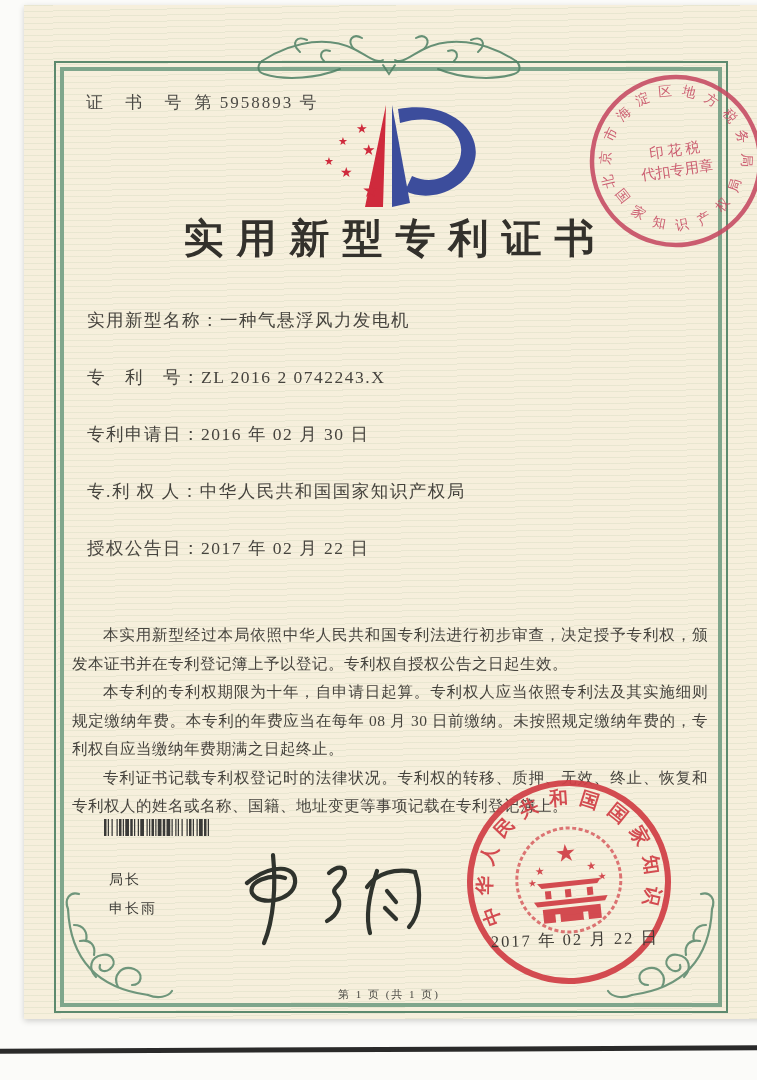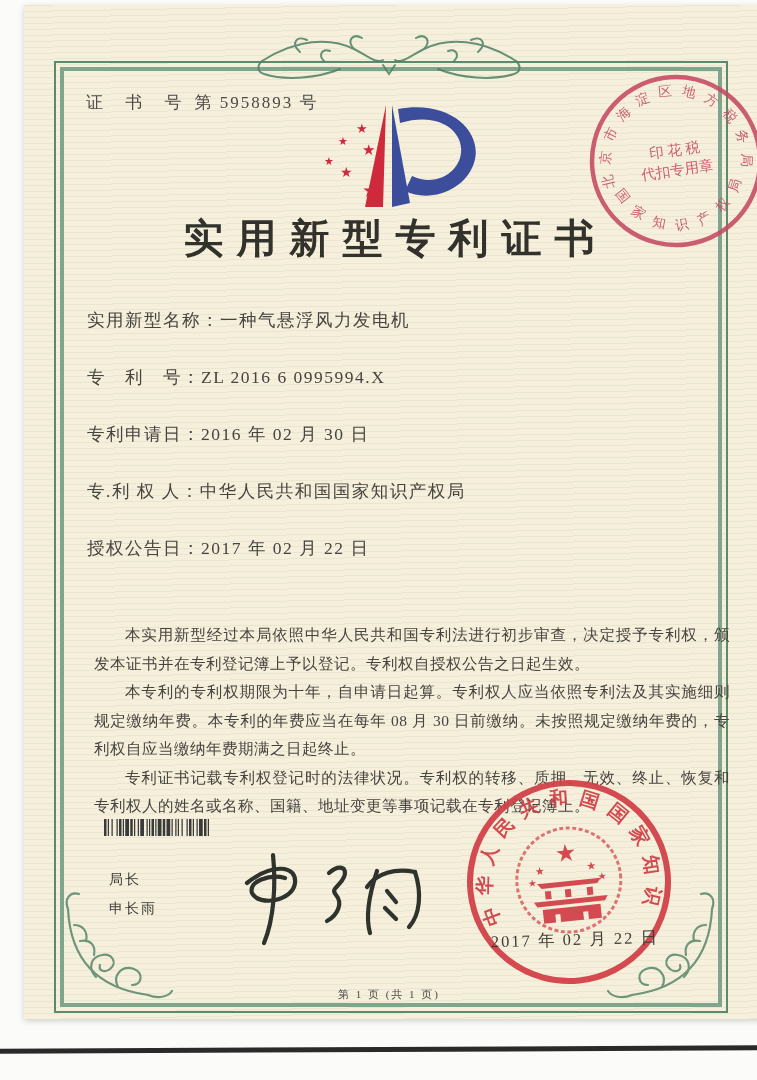--- a/index.html
+++ b/index.html
@@ -42,21 +42,21 @@
   .cert-no .num{letter-spacing:2px;margin-left:4px;}
   .logo{position:absolute;left:262px;top:98px;width:212px;height:112px;}
   .doc-title{
     position:absolute;left:30px;top:206px;width:670px;
     text-align:center;font-size:40px;font-weight:700;
     letter-spacing:13px;color:#33312c;text-indent:13px;
   }
   .fields{position:absolute;left:63px;top:303px;width:610px;}
   .field{height:20px;margin-bottom:37px;font-size:17.5px;color:#46443e;letter-spacing:1.5px;white-space:nowrap;}
   .paras{
-    position:absolute;left:70px;top:616px;width:636px;
+    position:absolute;left:48px;top:616px;width:636px;
     font-size:15.5px;line-height:28.5px;color:#46443e;
     text-align:justify;letter-spacing:0.5px;
   }
   .paras p{margin:0;text-indent:2em;}
   
   .barcode{position:absolute;left:80px;top:814px;width:200px;height:17px;}
   
   .signer{
     position:absolute;left:85px;top:866px;
     font-family:"Liberation Sans","DejaVu Sans",sans-serif;
@@ -139,21 +139,21 @@
     <text x="76" y="52" font-size="15" fill="#cf2a3c">★</text>
     <text x="38" y="62" font-size="11" fill="#cf2a3c">★</text>
     <text x="54" y="74" font-size="14" fill="#cf2a3c">★</text>
     <text x="76" y="94" font-size="19" fill="#cf2a3c">★</text>
   </svg>
 
   <div class="doc-title">实用新型专利证书</div>
 
   <div class="fields">
     <div class="field"><span>实用新型名称</span><span>：</span><span>一种气悬浮风力发电机</span></div>
-    <div class="field"><span>专　利　号</span><span>：</span><span>ZL 2016 6 0995994.X</span></div>
+    <div class="field"><span>专　利　号</span><span>：</span><span>ZL 2016 2 0742243.X</span></div>
     <div class="field"><span>专利申请日</span><span>：</span><span>2016 年 02 月 30 日</span></div>
     <div class="field"><span>专.利 权 人</span><span>：</span><span>中华人民共和国国家知识产权局</span></div>
     <div class="field"><span>授权公告日</span><span>：</span><span>2017 年 02 月 22 日</span></div>
   </div>
 
   <div class="paras">
     <p>本实用新型经过本局依照中华人民共和国专利法进行初步审查，决定授予专利权，颁发本证书并在专利登记簿上予以登记。专利权自授权公告之日起生效。</p>
     <p>本专利的专利权期限为十年，自申请日起算。专利权人应当依照专利法及其实施细则规定缴纳年费。本专利的年费应当在每年 08 月 30 日前缴纳。未按照规定缴纳年费的，专利权自应当缴纳年费期满之日起终止。</p>
     <p>专利证书记载专利权登记时的法律状况。专利权的转移、质押、无效、终止、恢复和专利权人的姓名或名称、国籍、地址变更等事项记载在专利登记簿上。</p>
   </div>

